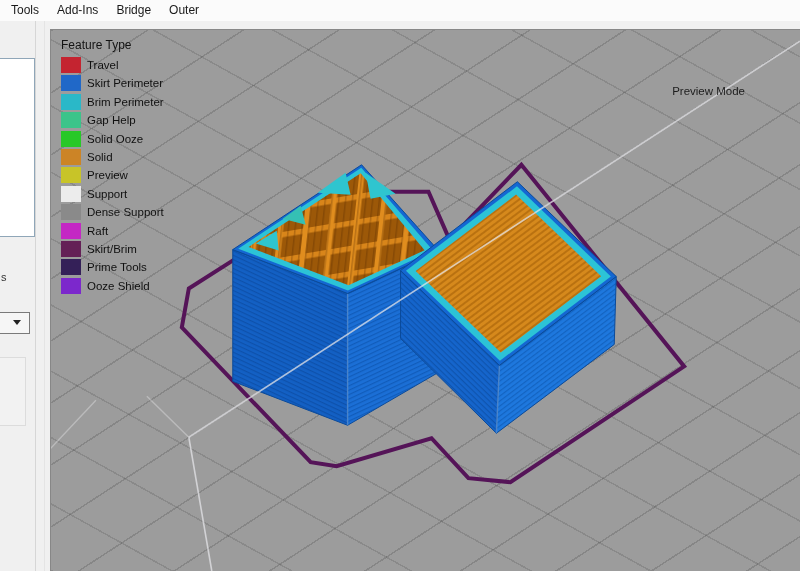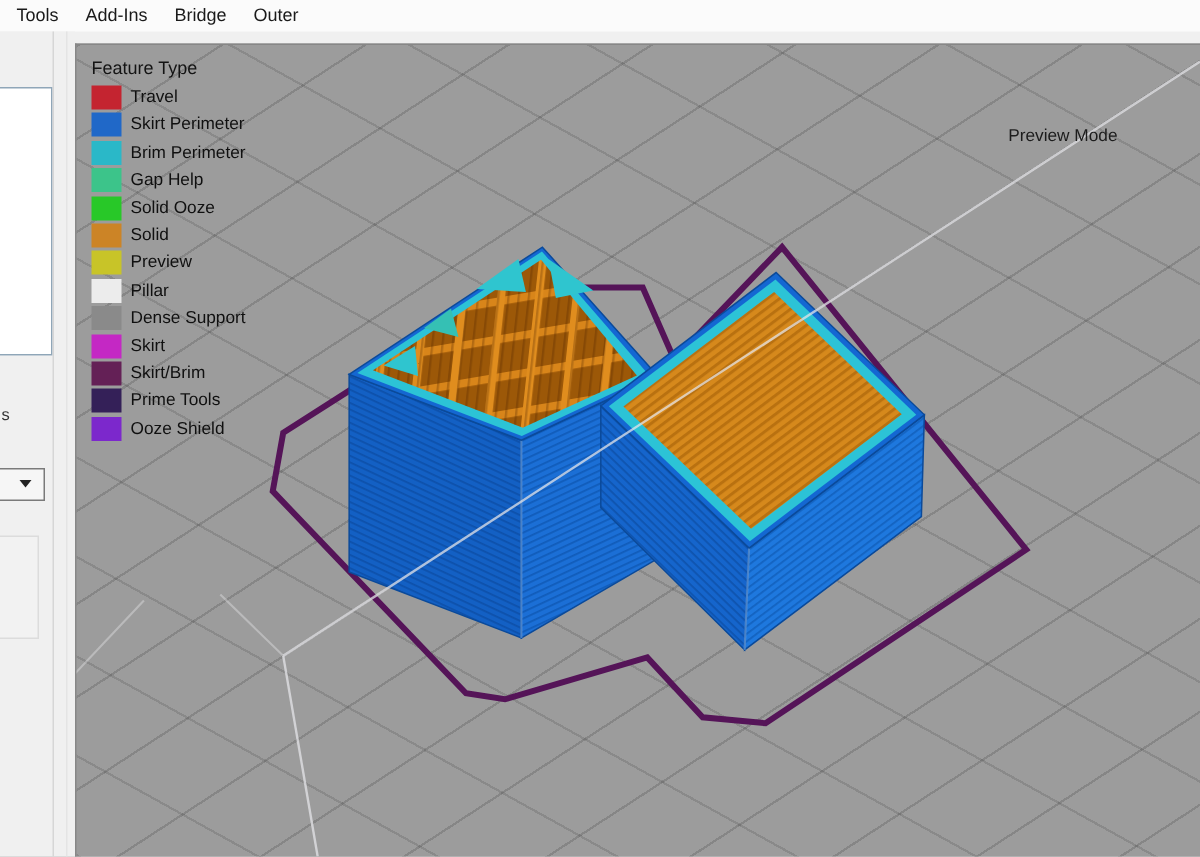--- a/index.html
+++ b/index.html
@@ -179,29 +179,29 @@
         <div class="legend-row">
           <span class="legend-swatch" style="background: rgb(204, 132, 38);"></span>
           <span class="legend-label">Solid</span>
         </div>
         <div class="legend-row">
           <span class="legend-swatch" style="background: rgb(200, 196, 40);"></span>
           <span class="legend-label">Preview</span>
         </div>
         <div class="legend-row">
           <span class="legend-swatch" style="background: rgb(236, 236, 236);"></span>
-          <span class="legend-label">Pillar</span>
+          <span class="legend-label">Support</span>
         </div>
         <div class="legend-row">
           <span class="legend-swatch" style="background: rgb(138, 138, 138);"></span>
           <span class="legend-label">Dense Support</span>
         </div>
         <div class="legend-row">
           <span class="legend-swatch" style="background: rgb(196, 40, 196);"></span>
-          <span class="legend-label">Skirt</span>
+          <span class="legend-label">Raft</span>
         </div>
         <div class="legend-row">
           <span class="legend-swatch" style="background: rgb(100, 32, 86);"></span>
           <span class="legend-label">Skirt/Brim</span>
         </div>
         <div class="legend-row">
           <span class="legend-swatch" style="background: rgb(52, 32, 88);"></span>
           <span class="legend-label">Prime Tools</span>
         </div>
         <div class="legend-row">

